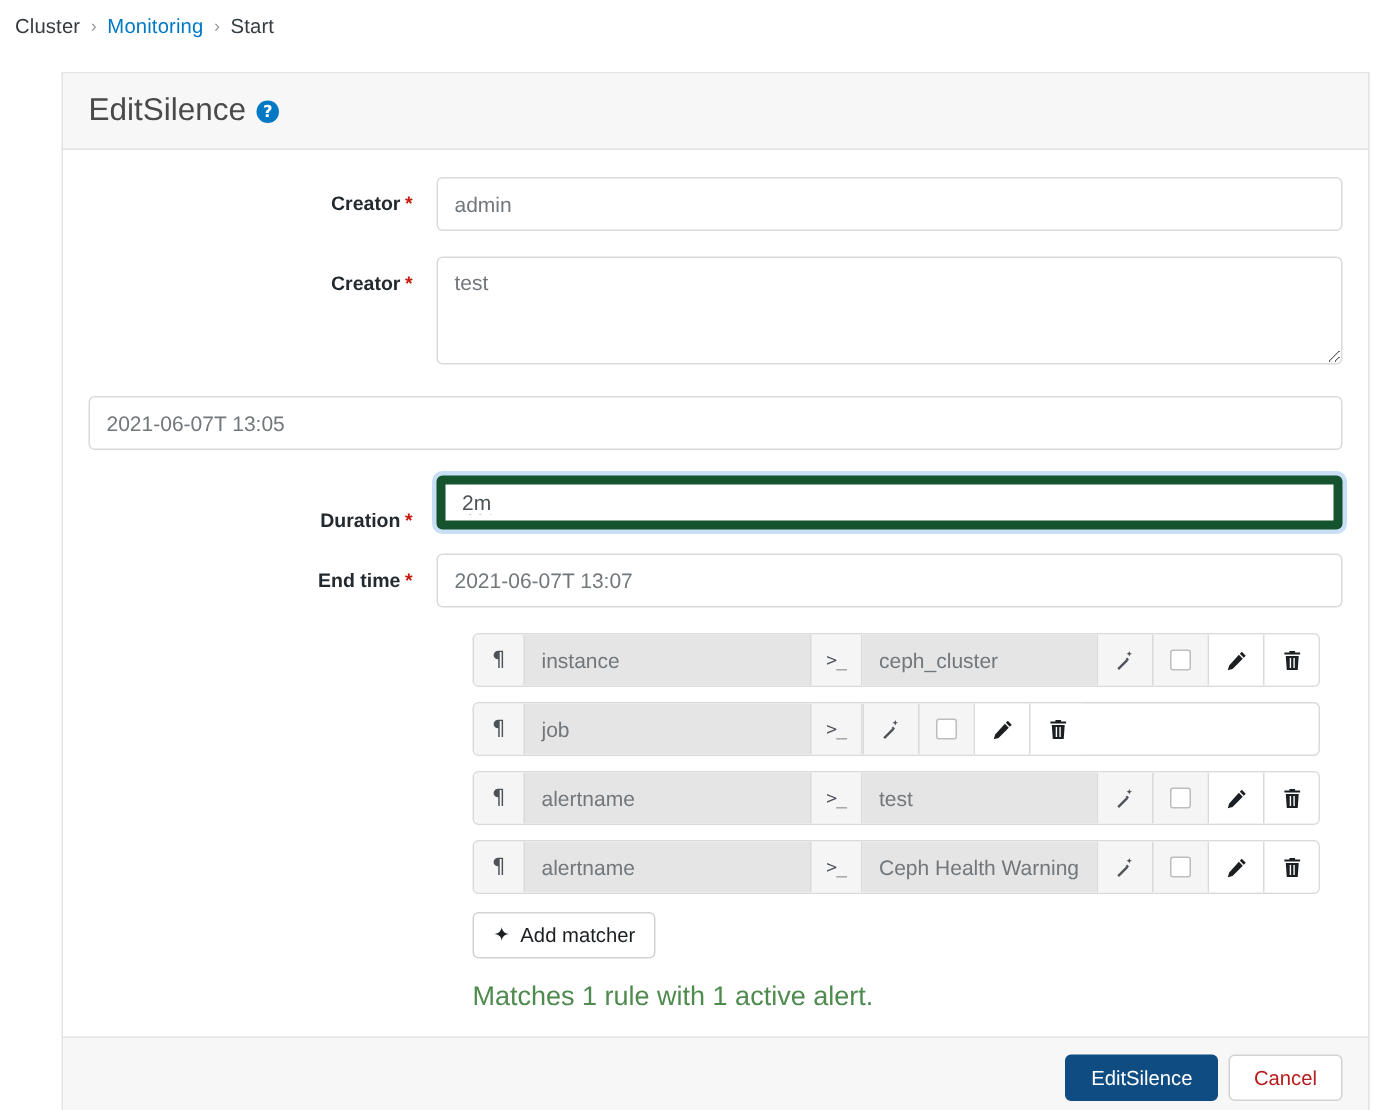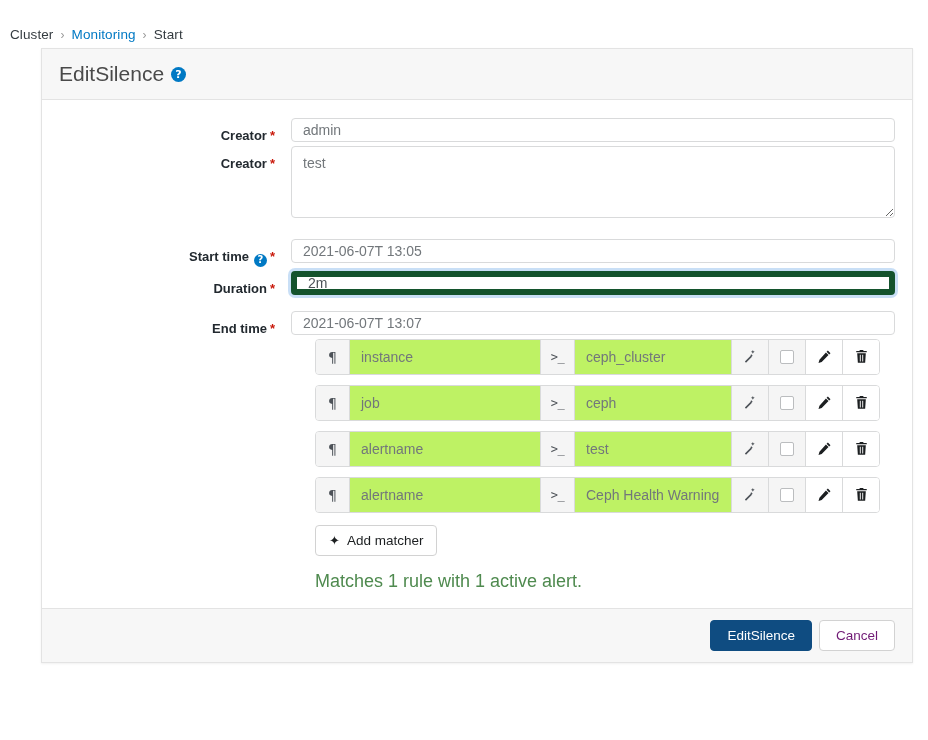--- a/index.html
+++ b/index.html
@@ -14,25 +14,24 @@
     font-size: 14px;
     color: #22292f;
     overflow: hidden;
   }
 
   
   .breadcrumb {
     padding: 4px 0 0 10px;
     height: 26px;
     display: flex;
-    align-items: flex-end;
+    align-items: center;
     font-size: 13.5px;
     color: #353c41;
     letter-spacing: .1px;
-    margin-top: 12px;
   }
   .crumb { color: #353c41; }
   .crumb.link { color: #0079c4; cursor: pointer; }
   .crumb-sep {
     color: #9a9a9a;
     margin: 0 7px;
     font-size: 12px;
   }
 
   
@@ -85,42 +84,42 @@
   }
 
   .card-body {
     padding: 18px 17px 16px 17px;
   }
 
   
   .form-row {
     display: flex;
     align-items: flex-start;
-    margin-bottom: 4px;
+    margin-bottom: 17px;
   }
   .form-label {
     width: 232px;
     flex: 0 0 232px;
     text-align: right;
     padding-right: 16px;
     box-sizing: border-box;
     font-size: 13px;
     font-weight: bold;
     color: #22292f;
     line-height: 1;
     padding-top: 11px;
     white-space: nowrap;
   }
   .req { color: #c9190b; font-weight: bold; margin-left: 3px; }
   .field-col { flex: 1 1 auto; min-width: 0; }
 
   .txt-input {
     width: 100%;
     box-sizing: border-box;
-    height: 24px;
+    height: 36px;
     padding: 6px 11px;
     border: 1px solid #d9dadb;
     border-radius: 4px;
     background: #fff;
     font-family: "Liberation Sans", sans-serif;
     font-size: 14px;
     color: #72777b;
     outline: none;
   }
   .txt-input::placeholder { color: #72777b; }
@@ -187,21 +186,21 @@
     font-family: "DejaVu Sans", sans-serif;
   }
   .m-ico.term {
     font-family: "DejaVu Sans Mono", monospace;
     font-size: 12px;
     border-left: 1px solid #d9dadb;
     letter-spacing: -.5px;
   }
   .m-field {
     flex: 1 1 0;
-    background: #bef264;
+    background: #e5e5e5;
     display: flex;
     align-items: center;
     padding: 0 11px;
     font-size: 14px;
     color: #72777b;
     min-width: 0;
     overflow: hidden;
     white-space: nowrap;
   }
   .m-field.name { flex: 0 0 168px; }
@@ -270,21 +269,21 @@
     align-items: center;
     justify-content: center;
   }
   .btn-primary {
     background: #0f4c81;
     color: #fff;
     border-color: #0f4c81;
   }
   .btn-secondary {
     background: #fff;
-    color: #701a75;
+    color: #b91c1c;
     border-color: #d2d2d2;
   }
 </style>
 </head>
 <body>
 
 <div class="breadcrumb">
   <span class="crumb">Cluster</span>
   <span class="crumb-sep">›</span>
   <span class="crumb link">Monitoring</span>
@@ -313,29 +312,26 @@
     <div class="form-row">
       <div class="form-label">
         <span>Creator</span><span class="req">*</span>
       </div>
       <div class="field-col">
         <textarea class="txt-area" style="">test</textarea>
       </div>
     </div>
 
     <div class="form-row" style="margin-top:18px;">
-      <div class="form-label">
-        <span>Start time</span><span class="help-icon small">?</span><span class="req">*</span>
-      </div>
       <div class="field-col">
         <input class="txt-input" type="text" value="2021-06-07T 13:05" style="">
       </div>
     </div>
 
-    <div class="form-row" style="margin-bottom:16px;">
+    <div class="form-row" style="margin-bottom:16px;align-items:flex-end;">
       <div class="form-label">
         <span>Duration</span><span class="req">*</span>
       </div>
       <div class="field-col">
         <input class="txt-input focused" type="text" value="2m" style="">
       </div>
     </div>
 
     <div class="form-row">
       <div class="form-label">
@@ -375,21 +371,20 @@
               <path d="M6 1h4v1.2h3.6v1.3H2.4V2.2H6zM3.4 4.6h9.2l-.7 10H4.1zM6.2 6v7.2h1V6zm2.6 0v7.2h1V6z" fill="#1c1f21"></path>
             </svg>
         </div>
       </div>
 
       
       <div class="matcher-row">
         <div class="m-ico">¶</div>
         <div class="m-field name">job</div>
         <div class="m-ico term">&gt;_</div>
-        <div class="m-field">ceph</div>
         <div class="m-btn gray">
           <svg class="icon-svg" width="15" height="15" viewBox="0 0 16 16">
               <path d="M10.5 1l.6 1.4 1.4.6-1.4.6-.6 1.4-.6-1.4L8.5 3l1.4-.6z" fill="#4d5258"></path>
               <path d="M2 13.4l6.4-6.4 1.2 1.2L3.2 14.6z" fill="#4d5258"></path>
               <path d="M8.9 5.7l1.4 1.4-1 1L7.9 6.7z" fill="#4d5258"></path>
             </svg>
         </div>
         <div class="m-btn gray">
           <span class="m-chk"></span>
         </div>

